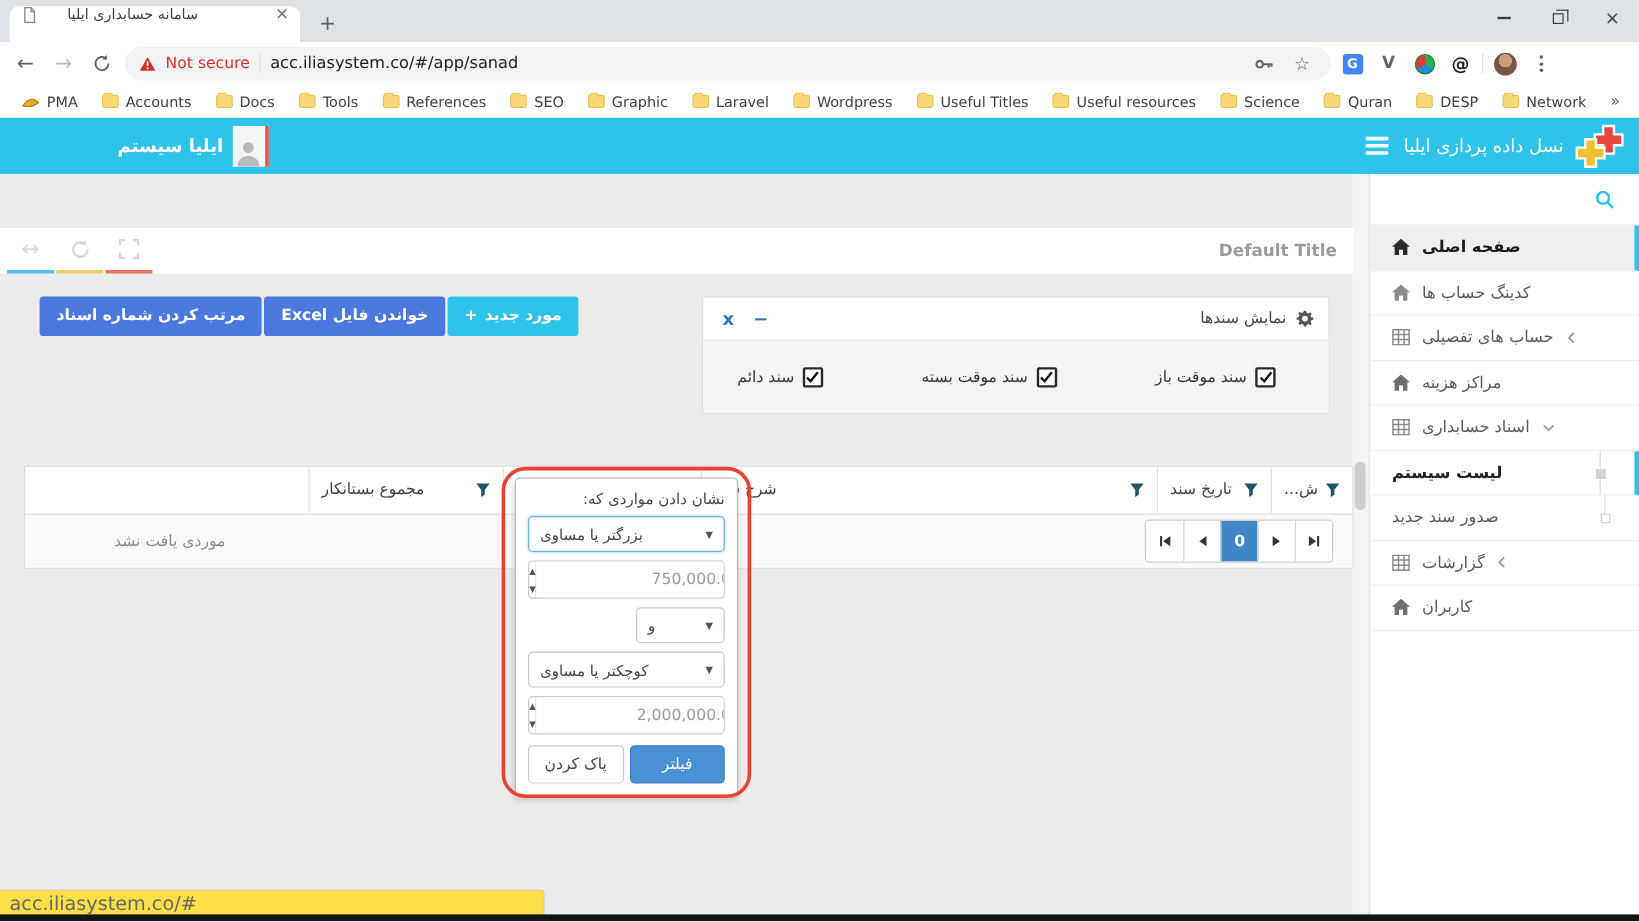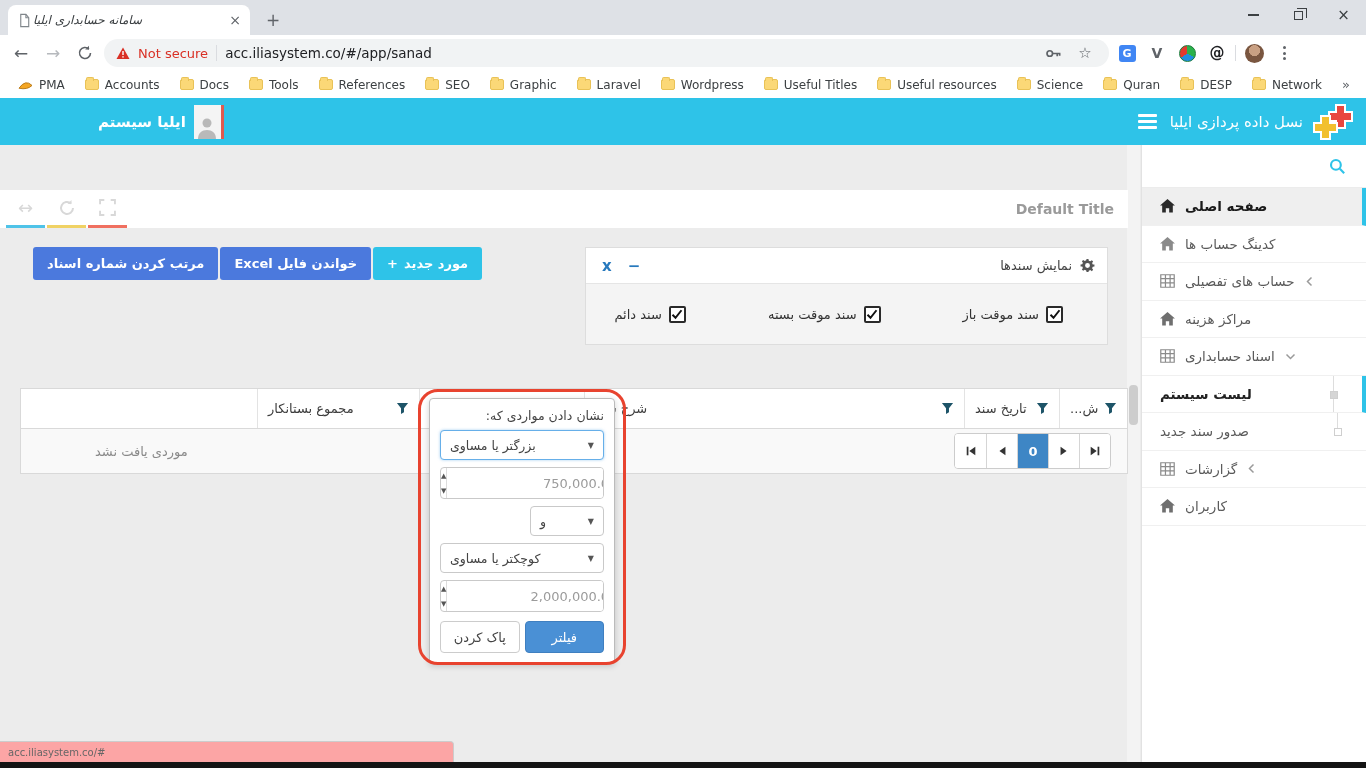--- a/index.html
+++ b/index.html
@@ -2,21 +2,21 @@
 <html><head>
 <meta charset="utf-8">
 <style>
   * { margin:0; padding:0; box-sizing:border-box; }
   body { font-family:"DejaVu Sans", sans-serif; }
   .screen { position:relative; width:1366px; height:768px; background:#fff; overflow:hidden; }
 
   
   .tabstrip { position:relative; height:35px; background:#dee1e6; }
   .tab { position:absolute; left:8px; top:5px; width:242px; height:30px; background:#fff;
-         border-radius:8px 8px 0 0; display:flex; align-items:center; padding:0 9px; gap:1px;font-style:italic; }
+         border-radius:8px 8px 0 0; display:flex; align-items:flex-start; padding:0 9px; gap:24px; }
   .tab-title { flex:1; direction:rtl; text-align:left; font-size:12px; color:#3c4043; white-space:nowrap; overflow:hidden; }
   .tab-close { color:#5f6368; font-size:14px; line-height:1; cursor:pointer; }
   .newtab { position:absolute; left:260px; top:7px; width:26px; height:26px; display:flex; align-items:center;
             justify-content:center; font-size:17px; color:#5f6368; }
   .wincontrols { position:absolute; right:0; top:0; height:30px; display:flex; }
   .winbtn { width:45px; height:30px; display:flex; align-items:center; justify-content:center; color:#3c4043; font-size:12px; }
   .restore-box { width:9px; height:9px; border:1px solid #3c4043; position:relative; }
   .restore-box:before { content:""; position:absolute; left:2px; top:-4px; width:9px; height:9px; border:1px solid #3c4043; border-left:none; border-bottom:none; }
   .minimize-bar { width:11px; height:1.5px; background:#3c4043; }
 
@@ -123,22 +123,22 @@
   .fnum { height:32px; display:flex; border:1px solid #c9c9c9; border-radius:4px; overflow:hidden; background:#fff; }
   .spin { width:22px; border-right:1px solid #ddd; display:flex; flex-direction:column; }
   .spin span { flex:1; display:flex; align-items:center; justify-content:center; font-size:7px; color:#555; }
   .fnum input { flex:1; border:none; outline:none; font-family:inherit; font-size:13px; color:#9b9b9b; text-align:right; padding-right:24px; background:#fff; }
   .fsmall { align-self:flex-end; width:74px; }
   .fbtns { display:flex; flex-direction:row-reverse; gap:5px; margin-top:2px; }
   .fbtn { flex:1; height:32px; border-radius:4px; font-size:13px; font-family:inherit; display:flex; align-items:center; justify-content:center; direction:rtl; }
   .fbtn.apply { background:#4a90d5; border:1px solid #3f7fc0; color:#fff; }
   .fbtn.clear { background:#fff; border:1px solid #ccc; color:#444; }
 
-  .statusbar { position:absolute; left:0; bottom:6px; width:454px; height:21px; background:#fca5a5; border:1px solid #ccc;
-               border-left:none; border-bottom:none; border-radius:0 4px 0 0; font-size:10px; color:#666;
+  .statusbar { position:absolute; left:0; bottom:6px; width:454px; height:21px; background:#fde047; border:1px solid #ccc;
+               border-left:none; border-bottom:none; border-radius:0 4px 0 0; font-size:16px; color:#666;
                display:flex; align-items:center; padding:0 8px; direction:ltr; }
   .bottombar { position:absolute; left:0; bottom:0; width:100%; height:6px; background:#141414; }
 </style>
 </head>
 <body>
 
 <div class="screen">
 
   <div class="tabstrip">
     <div class="tab">

